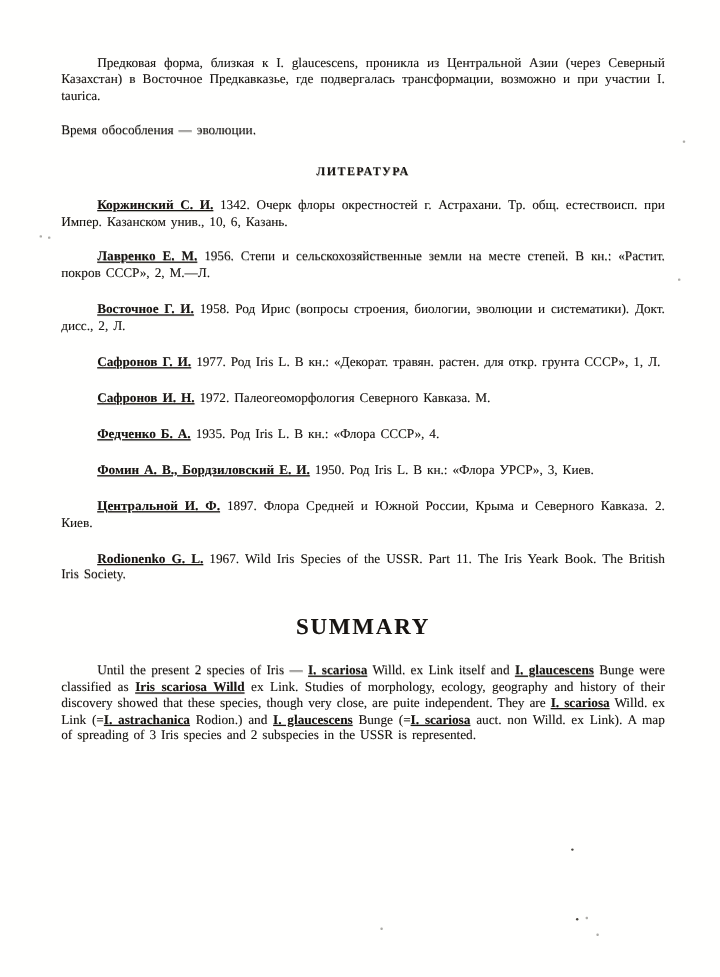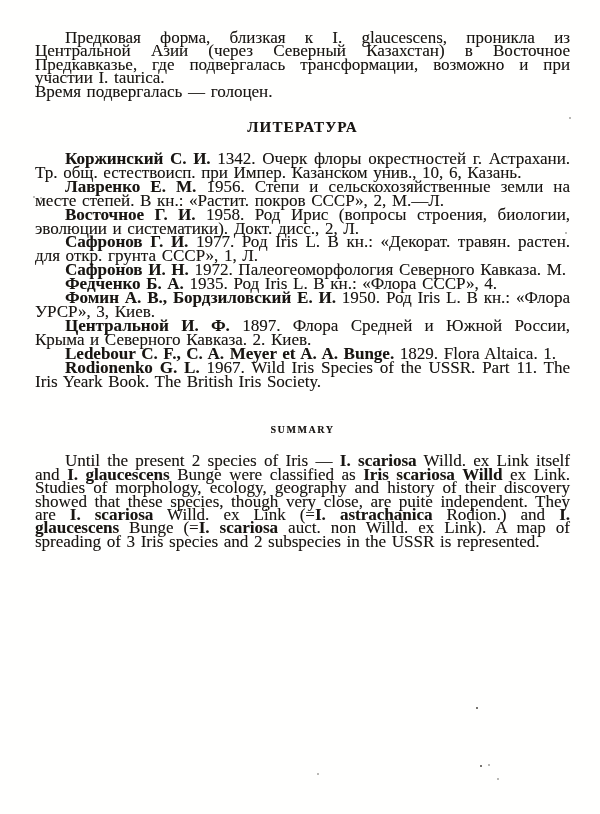--- a/index.html
+++ b/index.html
@@ -16,62 +16,62 @@
     color: #181512;
   }
   .page {
     position: absolute;
     inset: 0;
     box-sizing: border-box;
     padding: 31px 30px 0 35px;
     background: #fffffe;
   }
   .page p {
-    margin: 0;
-    font-size: 17px;
+    margin: 16px;
+    font-size: 11px;
     line-height: 13.4px;
     text-align: justify;
     word-spacing: 1.4px;
     text-shadow: 0.2px 0.2px 0 rgba(25,22,18,0.35);
   }
   .indent { text-indent: 30px; }
   .heading {
     text-align: center;
     font-weight: bold;
-    font-size: 15px;
+    font-size: 10px;
     letter-spacing: 1.2px;
     margin: 0;
     text-shadow: 0.3px 0.3px 0 rgba(25,22,18,0.4);
   }
   .heading.lit { margin: 21px 0 16px 0; }
-  .heading.sum { margin: 36px 0 19px 0; letter-spacing: 1.6px; font-size: 10px; }
+  .heading.sum { margin: 25px 0 19px 0; letter-spacing: 1.6px; font-size: 19px; }
   .refs p {
     line-height: 13.9px;
     text-indent: 30px;
   }
   .summary-para {
     line-height: 13.6px;
   }
-  b { font-weight: bold; }
+  b { font-weight: bold; text-decoration: underline; }
   .speck {
     position: absolute;
     background: #4a4640;
     border-radius: 50%;
     width: 2px;
     height: 2px;
   }
   .speck.faint { opacity: 0.45; width: 1.5px; height: 1.5px; }
 </style>
 </head>
 <body>
 
 <div class="page">
 
   <p class="indent">Предковая форма, близкая к I. glaucescens, проникла из Центральной Азии (через Северный Казахстан) в Восточное Предкавказье, где подвергалась трансформации, возможно и при участии I. taurica.</p>
-  <p>Время подвергалась — голоцен.</p>
+  <p>Время обособления — эволюции.</p>
 
   <h2 class="heading lit">ЛИТЕРАТУРА</h2>
 
   <div class="refs">
 
       <p><b>Коржинский С. И.</b> <span>1342. Очерк флоры окрестностей г. Астрахани. Тр. общ. естествоисп. при Импер. Казанском унив., 10, 6, Казань.</span></p>
 
       <p><b>Лавренко Е. М.</b> <span>1956. Степи и сельскохозяйственные земли на месте степей. В кн.: «Растит. покров СССР», 2, М.—Л.</span></p>
 
       <p><b>Восточное Г. И.</b> <span>1958. Род Ирис (вопросы строения, биологии, эволюции и систематики). Докт. дисс., 2, Л.</span></p>
@@ -80,21 +80,20 @@
 
       <p><b>Сафронов И. Н.</b> <span>1972. Палеогеоморфология Северного Кавказа. М.</span></p>
 
       <p><b>Федченко Б. А.</b> <span>1935. Род Iris L. В кн.: «Флора СССР», 4.</span></p>
 
       <p><b>Фомин А. В., Бордзиловский Е. И.</b> <span>1950. Род Iris L. В кн.: «Флора УРСР», 3, Киев.</span></p>
 
 
       <p><b>Центральной И. Ф.</b> <span>1897. Флора Средней и Южной России, Крыма и Северного Кавказа. 2. Киев.</span></p>
 
-      <p><b>Ledebour C. F., C. A. Meyer et A. A. Bunge.</b> <span>1829. Flora Altaica. 1.</span></p>
 
 
 
       <p><b>Rodionenko G. L.</b> <span>1967. Wild Iris Species of the USSR. Part 11. The Iris Yeark Book. The British Iris Society.</span></p>
 
     </div>
 
   <h2 class="heading sum">SUMMARY</h2>
 
   <p class="indent summary-para"><span>Until the present 2 species of Iris — </span><b>I. scariosa</b><span> Willd. ex Link itself and </span><b>I. glaucescens</b><span> Bunge were classified as </span><b>Iris scariosa Willd</b><span> ex Link. Studies of morphology, ecology, geography and history of their discovery showed that these species, though very close, are puite independent. They are </span><b>I. scariosa</b><span> Willd. ex Link (=</span><b>I. astrachanica</b><span> Rodion.) and </span><b>I. glaucescens</b><span> Bunge (=</span><b>I. scariosa</b><span> auct. non Willd. ex Link). A map of spreading of 3 Iris species and 2 subspecies in the USSR is represented.</span></p>

